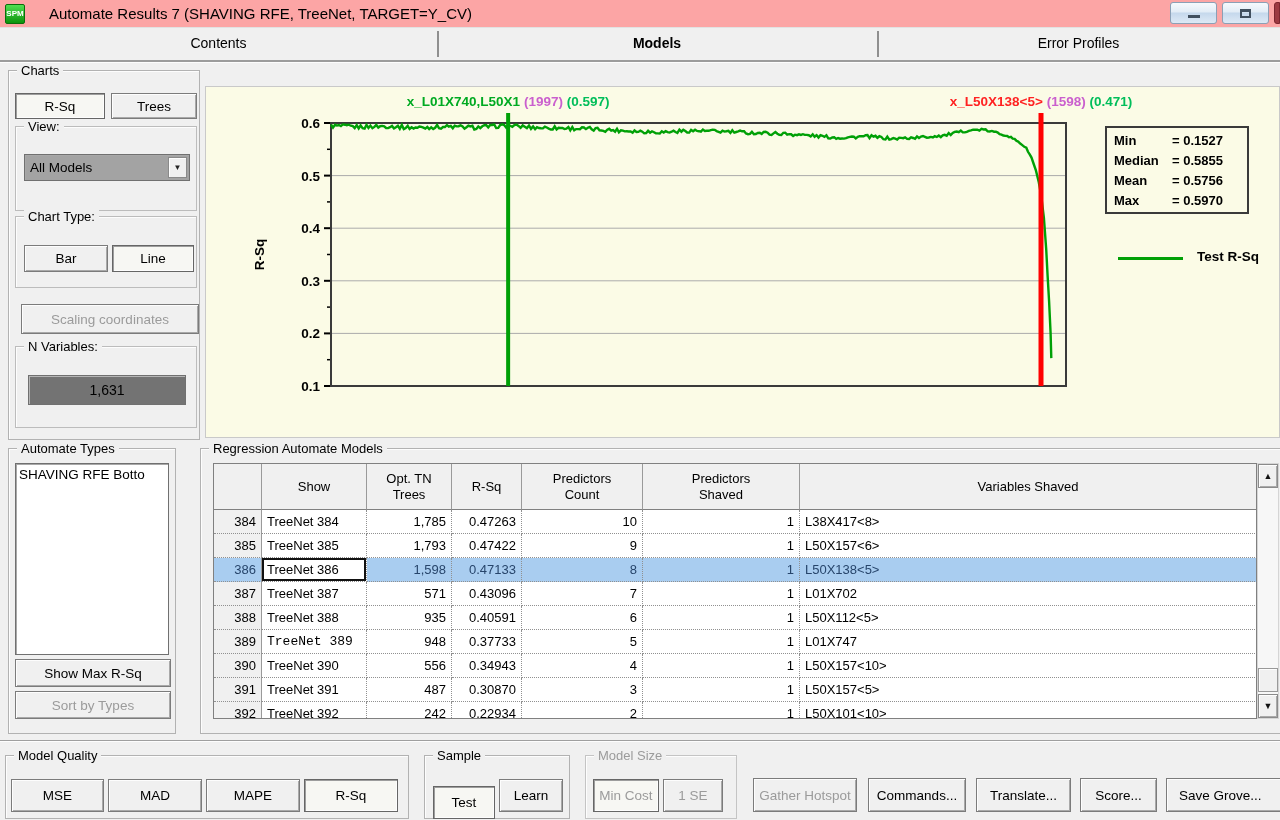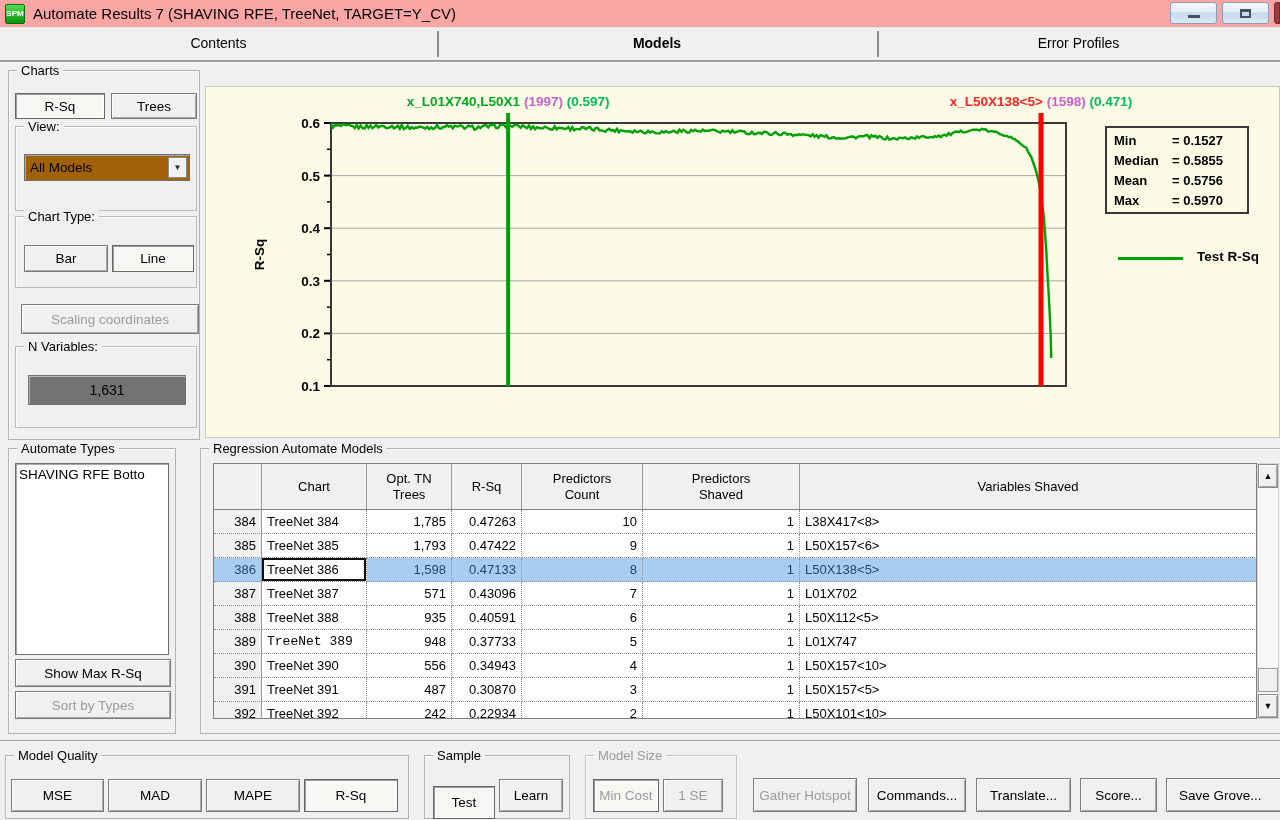--- a/index.html
+++ b/index.html
@@ -1,40 +1,40 @@
 <!DOCTYPE html>
 <html><head>
 <meta charset="utf-8">
 <style>
   *{margin:0;padding:0;box-sizing:border-box;font-family:"Liberation Sans",sans-serif;}
   html,body{width:1280px;height:820px;overflow:hidden;}
   body{background:#f0f0f0;font-size:13px;color:#000;position:relative;}
   
   .titlebar{height:28px;background:#fca5a5;display:flex;align-items:center;padding-left:5px;position:relative;border-bottom:1px solid #e2e2e2;}
   .app-icon{width:20px;height:20px;background:linear-gradient(#52e052,#0c930c);border:1px solid #0a6d0a;color:#fff;font-size:8px;font-weight:bold;display:flex;align-items:center;justify-content:center;border-radius:2px;}
-  .title-text{margin-left:8px;font-size:15px;}
+  .title-text{margin-left:24px;font-size:15px;}
   .winbtns{position:absolute;right:0;top:2px;height:23px;display:flex;}
   .winbtn{width:47px;height:22px;margin-left:5px;border:1px solid #8ba0b6;border-radius:3px;background:linear-gradient(#f6fafd 0%,#e2ecf6 45%,#c5d8ec 50%,#dde9f5 100%);display:flex;align-items:center;justify-content:center;}
   .glyph-min{width:12px;height:3px;background:#41505f;margin-top:7px;}
   .glyph-max{width:11px;height:9px;border:2px solid #41505f;border-top-width:3px;}
   .winbtn.close{width:6px;margin-left:5px;background:#9d3a42;border-color:#7c262f;border-radius:3px 0 0 3px;}
   
   .tabbar{height:34px;display:flex;background:#f0f0f0;border-bottom:2px solid #9c9c9c;box-shadow:0 1px 0 #fdfdfd;}
   .tab{text-align:center;font-size:14px;line-height:31px;position:relative;}
   .tab.active{font-weight:bold;}
   .tab:not(:first-child)::before{content:"";position:absolute;left:0;top:3px;height:26px;width:2px;background:#8f8f8f;}
   
   .main{position:relative;height:678px;}
   .group{position:absolute;border:1px solid #b2b2b2;box-shadow:inset 1px 1px 0 #fdfdfd;}
   .glabel{position:absolute;top:-8px;left:8px;background:#f0f0f0;padding:0 4px;white-space:nowrap;}
   .glabel.gray{color:#9b9b9b;}
   .btn{position:absolute;background:#f0f0f0;border:1px solid #7b7b7b;box-shadow:inset 1px 1px 0 #fdfdfd,inset -1px -1px 0 #a9a9a9;font-size:13.5px;display:flex;align-items:center;justify-content:center;white-space:nowrap;overflow:hidden;}
   .btn.pressed{background:#f7f7f3;border-color:#666;box-shadow:inset 1px 1px 0 #9d9d9d,inset -1px -1px 0 #fdfdfd;}
   .btn.disabled{color:#9b9b9b;}
-  .sunken{background:#a16207;border:1px solid #707070;box-shadow:inset 1px 1px 0 #a8a8a8;}
+  .sunken{background:#a3a3a3;border:1px solid #707070;box-shadow:inset 1px 1px 0 #a8a8a8;}
   .combo{position:absolute;display:flex;align-items:center;padding-left:5px;font-size:13.5px;}
   .combo-arrow{position:absolute;right:2px;top:2px;bottom:2px;width:19px;background:#f0f0f0;border:1px solid #8a8a8a;box-shadow:inset 1px 1px 0 #fdfdfd;display:flex;align-items:center;justify-content:center;font-size:8px;color:#222;}
   .field{position:absolute;background:#737373;border:1px solid #707070;box-shadow:inset 1px 1px 0 #b5b5b5;display:flex;align-items:center;justify-content:center;font-size:14px;}
   .listbox{position:absolute;background:#fff;border:1px solid #707070;box-shadow:inset 1px 1px 0 #a8a8a8;overflow:hidden;padding:2px 3px;}
   .listbox .item{white-space:nowrap;font-size:13.5px;line-height:17px;}
   
   .chartpanel{position:absolute;left:205px;top:24px;width:1075px;height:352px;background:#FBFBE6;border:1px solid #c9c9c9;overflow:hidden;}
   .chartpanel svg{position:absolute;left:0;top:0;}
   svg text{font-family:"Liberation Sans",sans-serif;}
   .marker-label{position:absolute;top:7px;font-weight:bold;font-size:13.5px;white-space:nowrap;transform:translateX(-50%);}
@@ -173,21 +173,21 @@
   </div>
 
   <div class="group" style="left:200px;top:386px;width:1084px;height:286px;">
     <div class="glabel">Regression Automate Models</div>
     <div class="grid" style="left:12px;top:14px;width:1044px;height:256px;">
         <div class="grid-row grid-head">
           <div class="grid-cell" style="width: 48px;">
             <div></div>
           </div>
           <div class="grid-cell" style="width: 105px;">
-            <div>Chart</div>
+            <div>Show</div>
           </div>
           <div class="grid-cell" style="width: 85px;">
             <div>Opt. TN</div>
             <div>Trees</div>
           </div>
           <div class="grid-cell" style="width: 70px;">
             <div>R-Sq</div>
           </div>
           <div class="grid-cell" style="width: 121px;">
             <div>Predictors</div>

